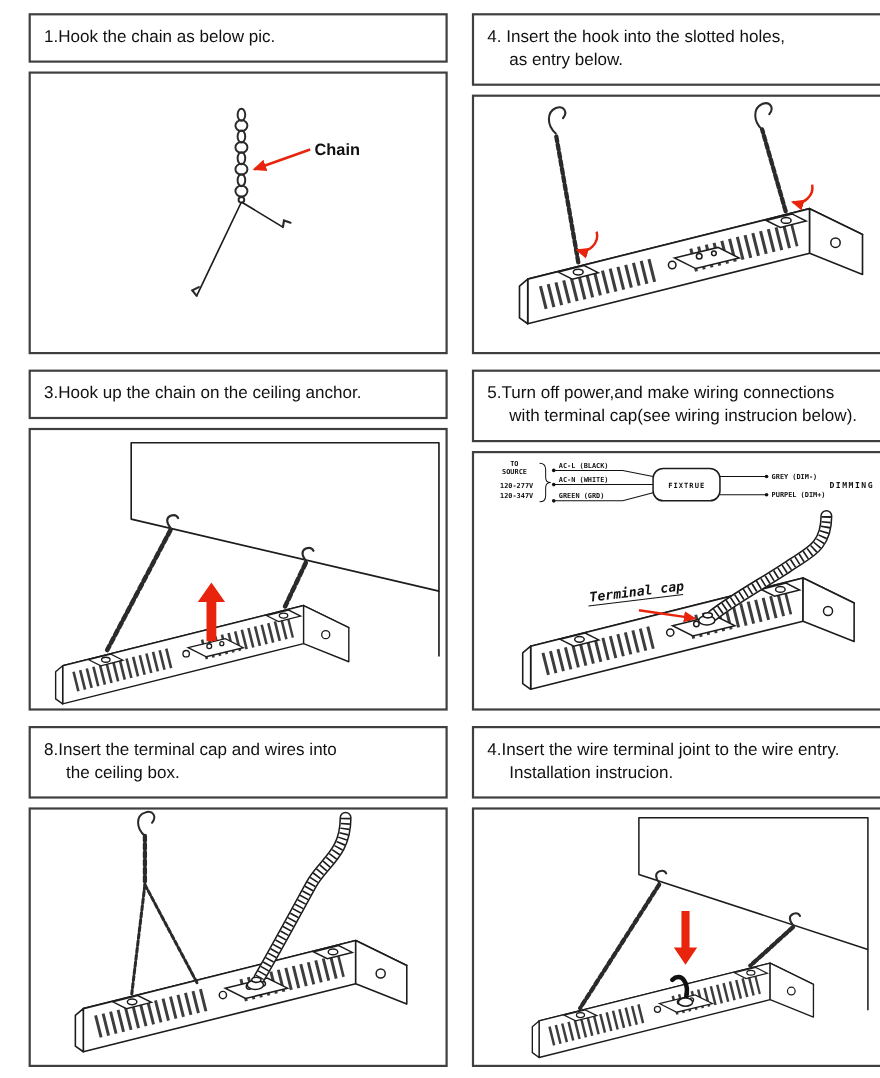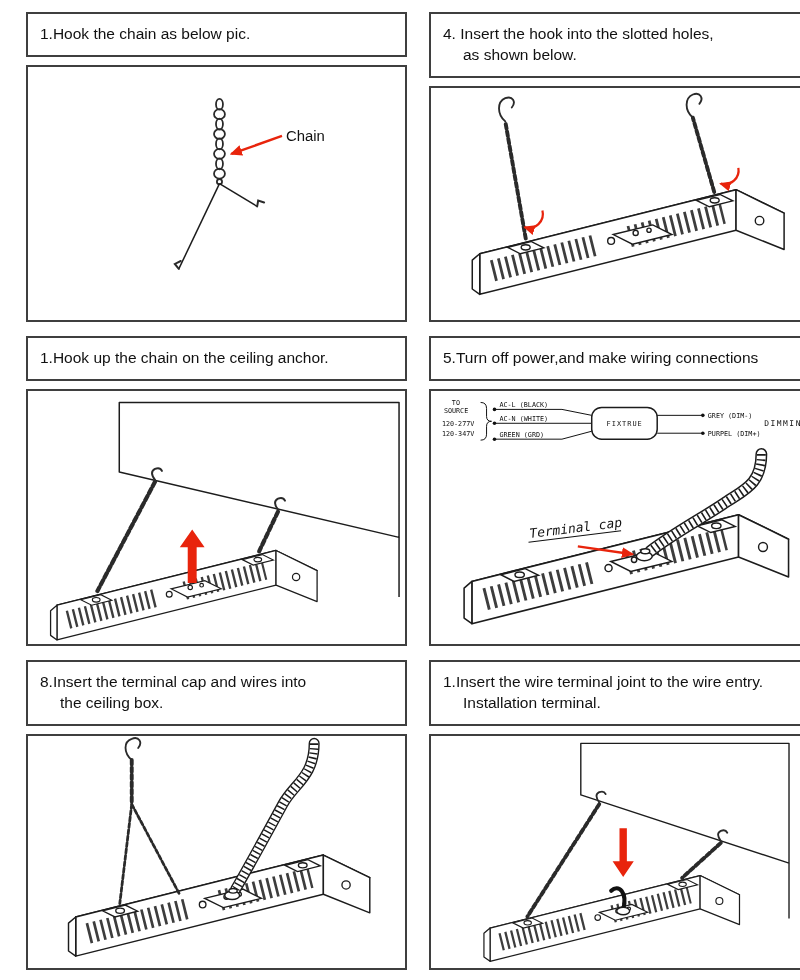--- a/index.html
+++ b/index.html
@@ -5,21 +5,21 @@
   * { box-sizing: border-box; }
   html,body { margin:0; padding:0; }
   body { width:800px; height:980px; background:#ffffff; font-family:"Liberation Sans",sans-serif; color:#111; }
   .page { width:800px; height:980px; padding:12px 8px 10px 8px; display:grid;
           grid-template-columns:1fr 1fr; grid-template-rows:1fr 1fr 1fr;
           column-gap:22px; row-gap:14px;margin-left:18px; }
   .cell { display:flex; flex-direction:column; min-height:0; }
   .instruction { border:2px solid #3f3f3f; padding:10px 12px; font-size:15.5px; line-height:1.35;
                  flex:0 0 auto; margin-bottom:8px; display:flex; flex-direction:column; justify-content:center; }
   .instruction .l2 { display:block; padding-left:20px; }
-  .illustration { border:2px solid #3f3f3f; flex:1 1 auto; min-height:0; overflow:hidden; background:#fff; }
+  .illustration { border:2px solid #3f3f3f; flex:1 1 auto; min-height:0; overflow:hidden; background:#fff;font-weight:bold; }
   .illustration svg { width:100%; height:100%; display:block; }
 
   
   .ln   { stroke:#1c1c1c; stroke-width:1.5; fill:none; }
   .ln2  { stroke:#111;    stroke-width:1;   fill:none; }
   .face { stroke:#1c1c1c; stroke-width:1.5; fill:#ffffff; stroke-linejoin:round; }
   .chain{ stroke:#2a2a2a; stroke-width:4.2; stroke-dasharray:5 3; stroke-linecap:round; fill:none; }
   .chainThin{ stroke:#2a2a2a; stroke-width:3; stroke-dasharray:4.5 2.5; stroke-linecap:round; fill:none; }
   .hook { stroke:#2a2a2a; stroke-width:2; fill:none; stroke-linecap:round; }
   .lnk  { fill:none; stroke:#2a2a2a; stroke-width:1.8; }
@@ -92,42 +92,42 @@
         </g>
         <path class="redln" d="M256,62 L205,80" marker-end="url(#arrR)"></path>
         <text class="label" x="260" y="67">Chain</text>
       </svg>
     </div>
   </div>
 
   <div class="cell">
     <div class="instruction">
       <span class="l1">4. Insert the hook into the slotted holes,</span>
-      <span class="l2">as shown below.</span>
+      <span class="l2">as entry below.</span>
     </div>
     <div class="illustration">
       <svg viewBox="0 0 380 250" preserveAspectRatio="xMidYMid meet">
         <use href="#fixture-proto" transform="translate(28,98) scale(1.15)"></use>
         <g>
           <path class="chain" d="M89,162 L67,36"></path>
           <path class="hook" d="M67,36 C58,28 58,15 67,11 C75,8 79,15 74,21"></path>
         </g>
         <g>
           <path class="chain" d="M292,112 L269,32"></path>
           <path class="hook" d="M269,32 C260,24 260,11 269,7 C277,4 281,11 276,17"></path>
         </g>
         <path class="redln" d="M107,132 A15,15 0 0 1 88,150" marker-end="url(#arrR)"></path>
         <path class="redln" d="M318,86 A15,15 0 0 1 299,103" marker-end="url(#arrR)"></path>
       </svg>
     </div>
   </div>
 
   <div class="cell">
     <div class="instruction">
-      <span class="l1">1.Hook up the chain on the ceiling anchor.</span>
+      <span class="l1">3.Hook up the chain on the ceiling anchor.</span>
       <span class="l2"></span>
     </div>
     <div class="illustration">
       <svg viewBox="0 0 380 252" preserveAspectRatio="xMidYMid meet">
         <g>
           <path class="face" d="M92,10 L374,10 L374,146 L92,80 Z"></path>
           <path class="ln" d="M374,146 L374,206"></path>
         </g>
         <path class="hook" d="M128,88 q-6,-8 0,-11 q5,-2 7,2"></path>
         <path class="hook" d="M252,118 q-6,-8 0,-11 q5,-2 7,2"></path>
@@ -135,20 +135,21 @@
         <path class="chain" d="M128,90 L70,200"></path>
         <path class="chain" d="M252,120 L233,160"></path>
         <path class="redfill" d="M161,192 L161,156 L153,156 L165.5,138 L178,156 L170,156 L170,192 Z"></path>
       </svg>
     </div>
   </div>
 
   <div class="cell">
     <div class="instruction">
       <span class="l1">5.Turn off power,and make wiring connections</span>
+      <span class="l2">with terminal cap(see wiring instrucion below).</span>
     </div>
     <div class="illustration">
       <svg viewBox="0 0 380 252" preserveAspectRatio="xMidYMid meet">
         <g>
           <text class="t" x="21" y="13" font-size="6.8">TO</text>
           <text class="t" x="13" y="21" font-size="6.8">SOURCE</text>
           <text class="t" x="11" y="34" font-size="6.8">120-277V</text>
           <text class="t" x="11" y="44" font-size="6.8">120-347V</text>
           <path class="ln2" d="M50,10 Q56,10 56,16 L56,24 Q56,29 61,29 Q56,29 56,34 L56,42 Q56,48 50,48"></path>
           <circle cx="64" cy="17" r="1.8" fill="#111"></circle>
@@ -211,22 +212,22 @@
         <g>
           <ellipse cx="207" cy="173" rx="8" ry="4.5" class="face"></ellipse>
           <ellipse cx="208" cy="168" rx="4.5" ry="2.5" class="face"></ellipse>
         </g>
       </svg>
     </div>
   </div>
 
   <div class="cell">
     <div class="instruction">
-      <span class="l1">1.Insert the wire terminal joint to the wire entry.</span>
-      <span class="l2">Installation terminal.</span>
+      <span class="l1">4.Insert the wire terminal joint to the wire entry.</span>
+      <span class="l2">Installation instrucion.</span>
     </div>
     <div class="illustration">
       <svg viewBox="0 0 380 252" preserveAspectRatio="xMidYMid meet">
         <g>
           <path class="face" d="M148,8 L374,8 L374,138 L148,64 Z"></path>
           <path class="ln" d="M374,138 L374,198"></path>
         </g>
         <path class="hook" d="M168,72 q-6,-8 0,-11 q5,-2 7,2"></path>
         <path class="hook" d="M300,114 q-6,-8 0,-11 q5,-2 7,2"></path>
         <use href="#fixture-proto" transform="translate(40,142) scale(0.95)"></use>

